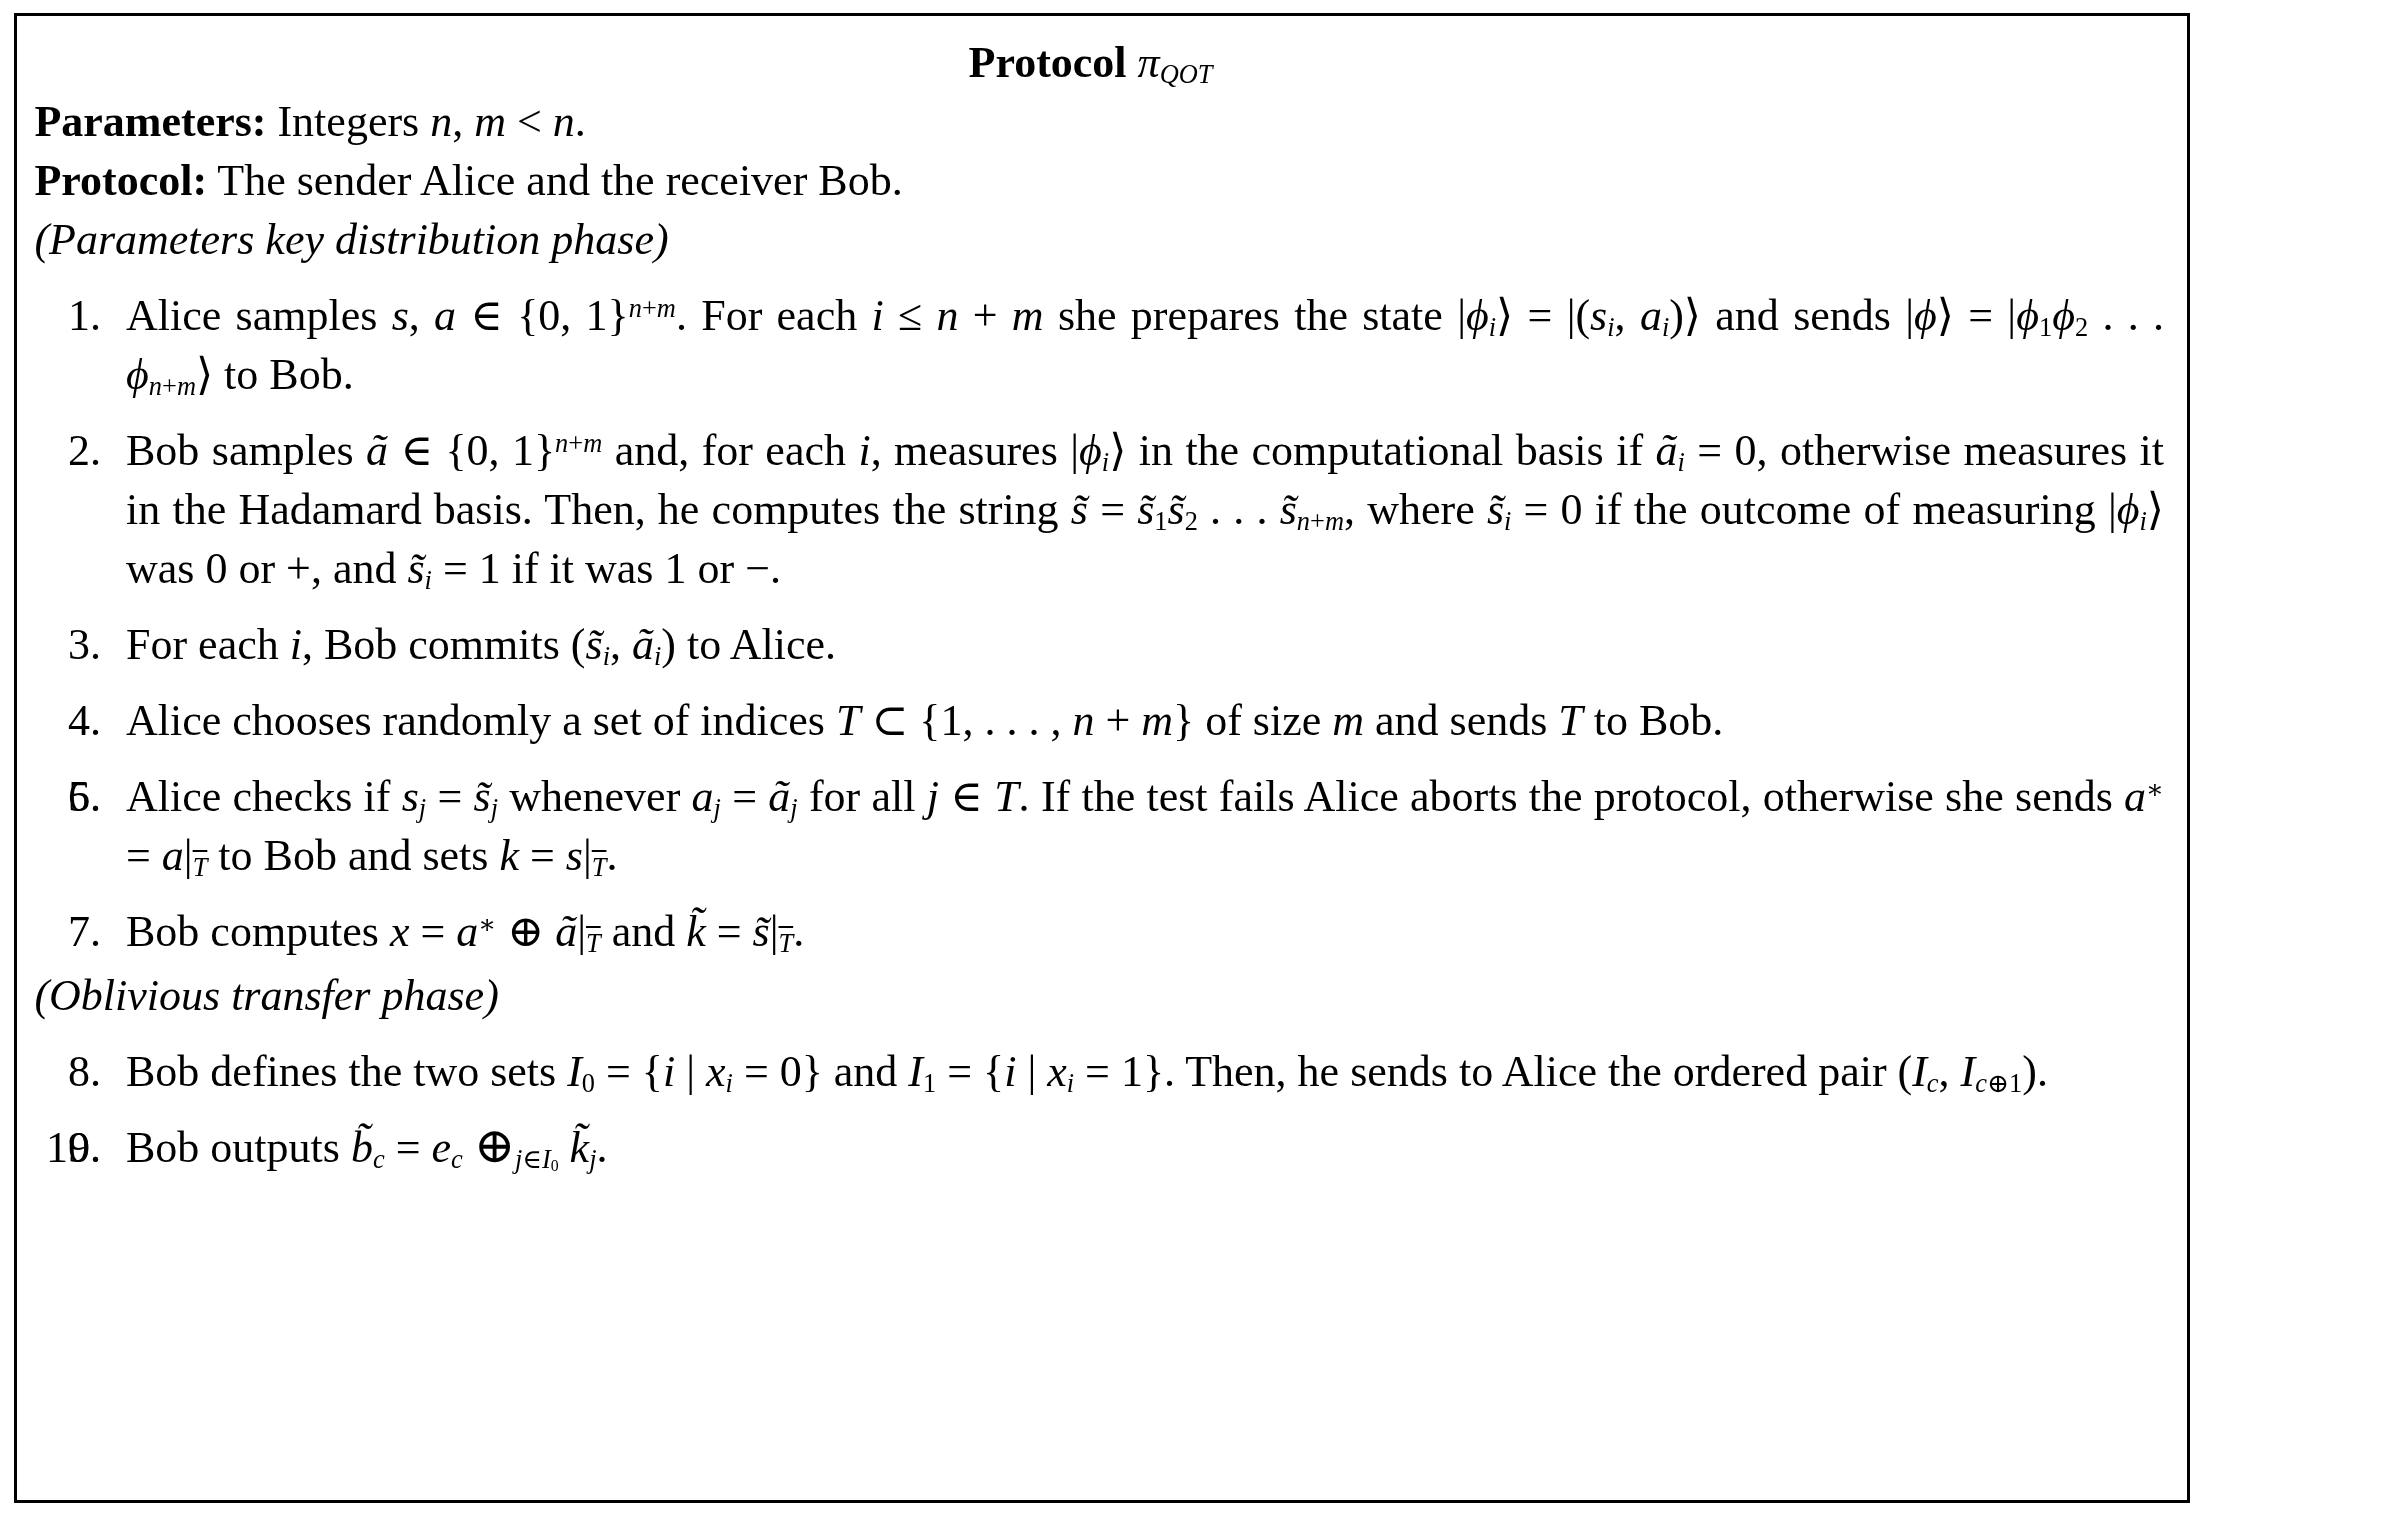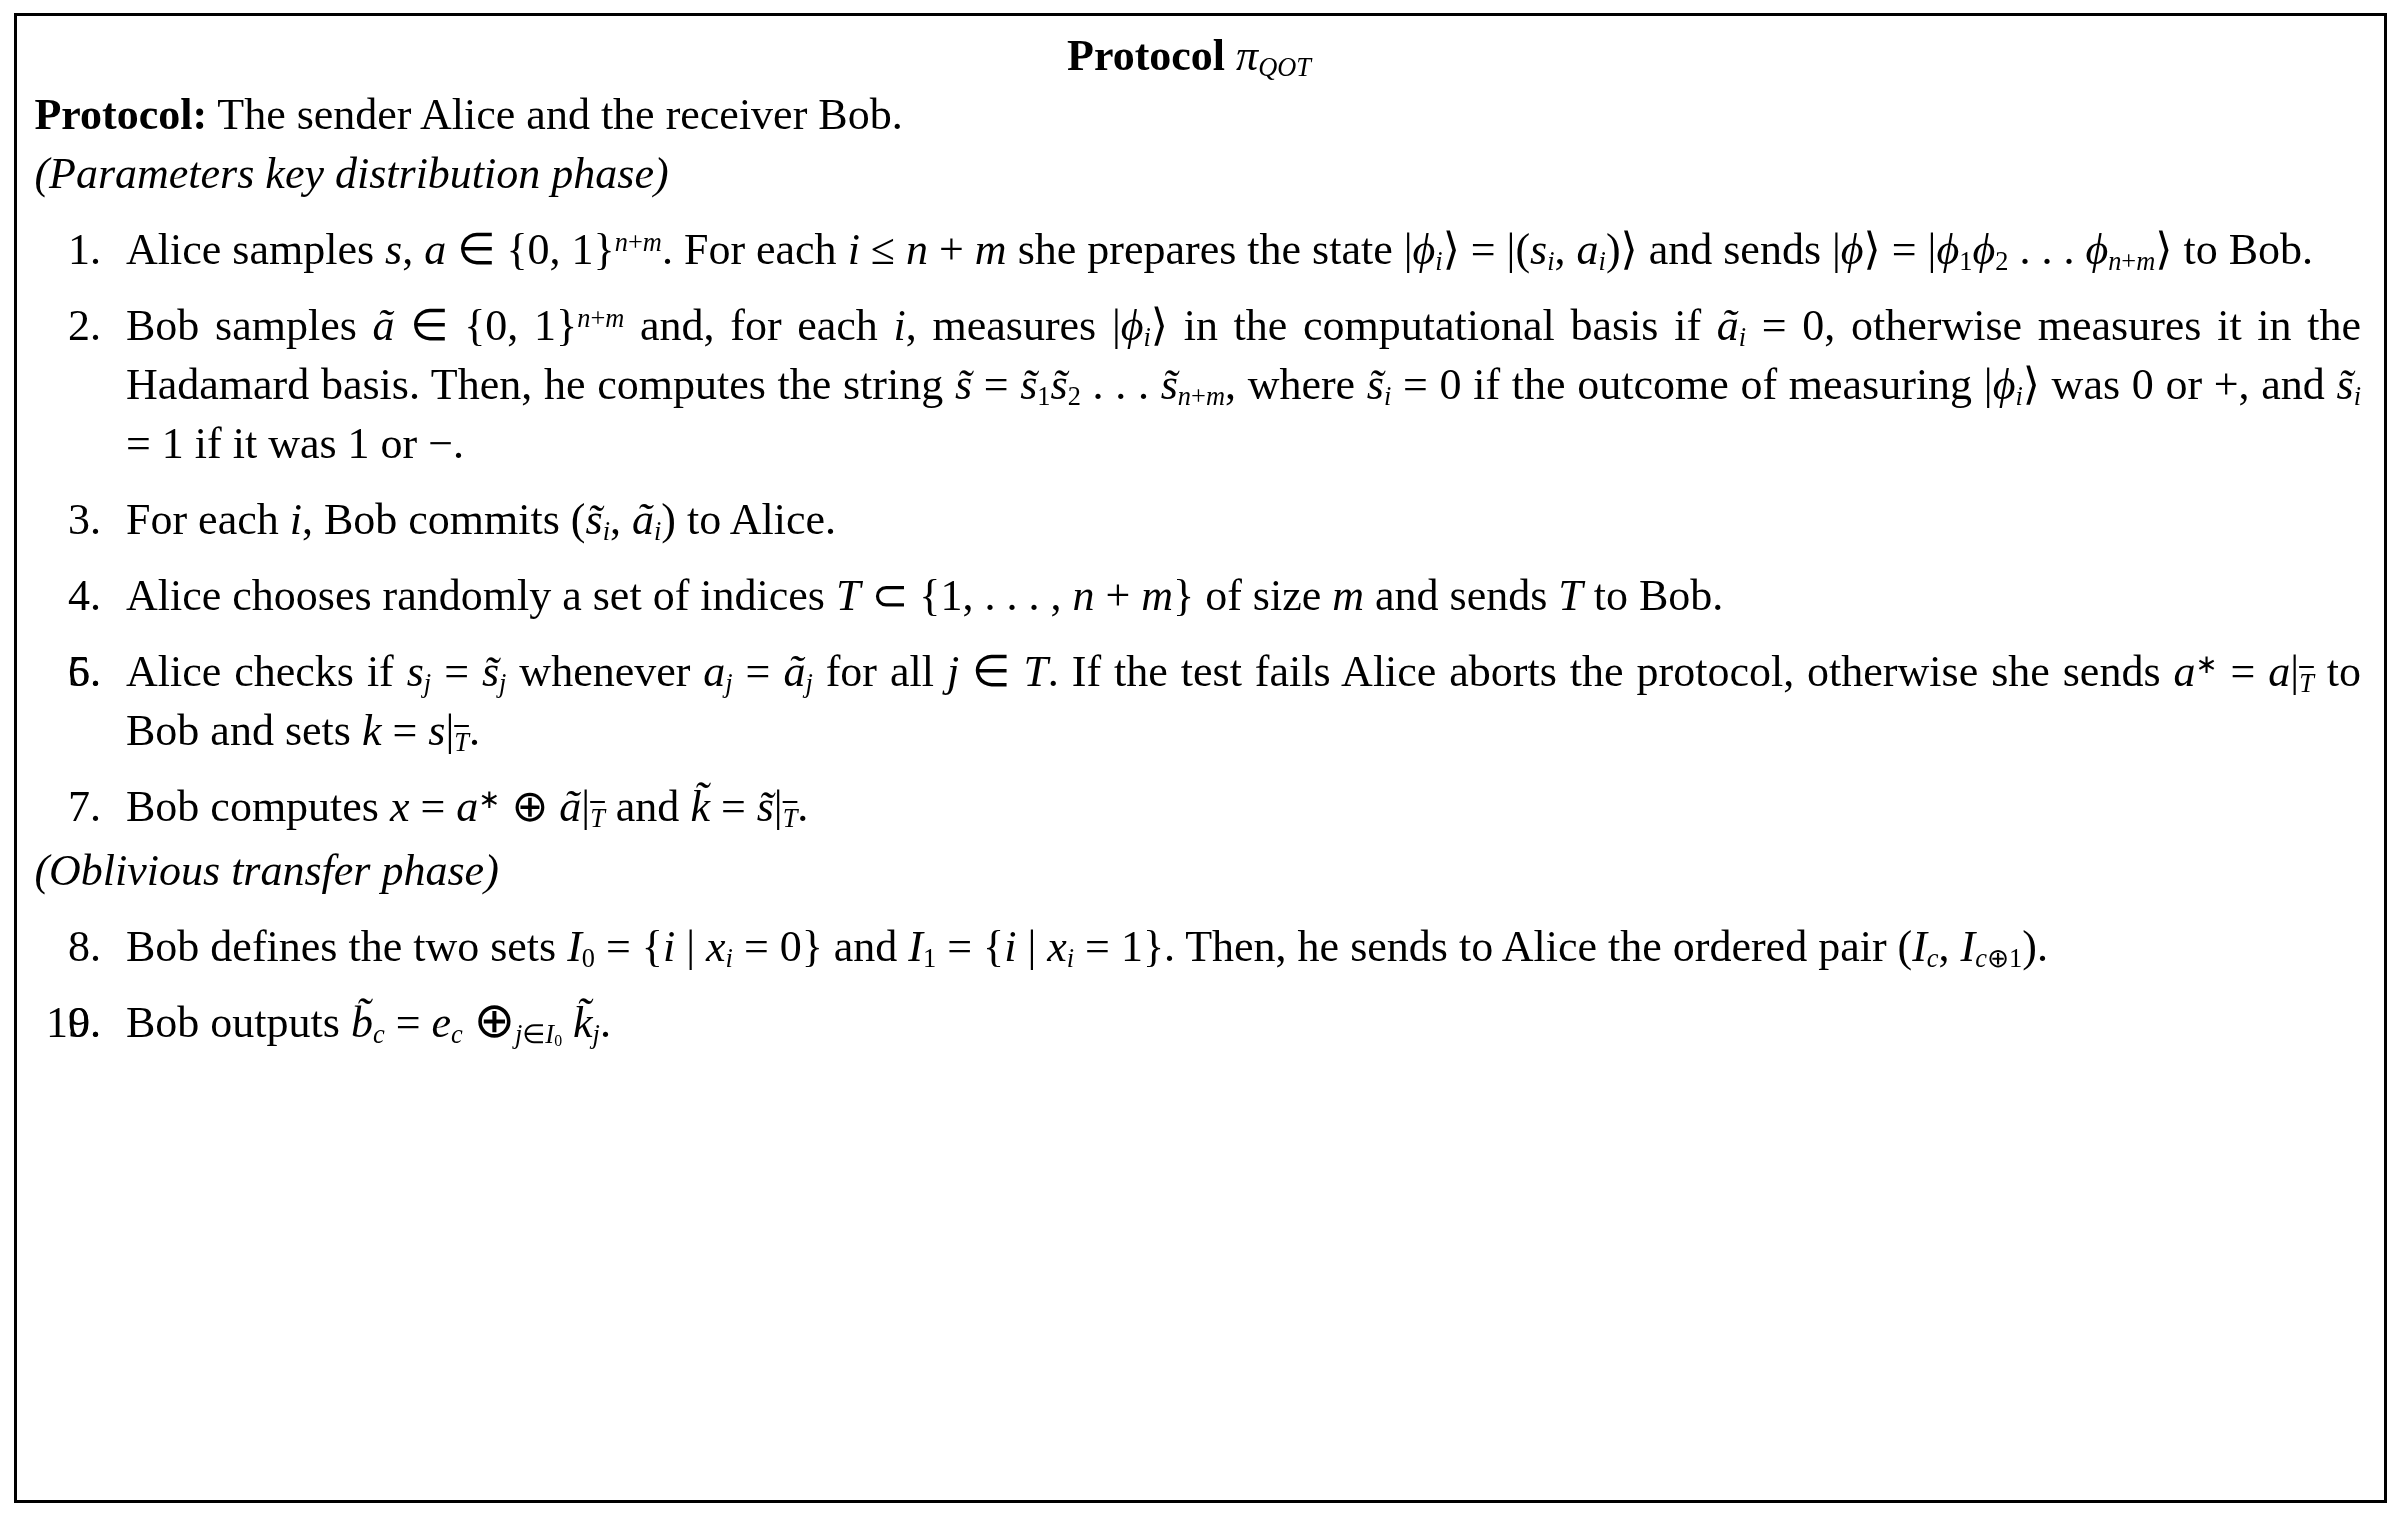--- a/index.html
+++ b/index.html
@@ -12,26 +12,25 @@
     width: 2401px; height: 1519px;
     background: #ffffff;
     color: #000000;
     font-family: "Liberation Serif", "DejaVu Serif", "DejaVu Sans", serif;
     font-size: 44px;
     line-height: 59px;
   }
   .box {
     position: absolute;
     left: 14px; top: 13px;
-    width: 2373px; height: 1490px;
+    width: 2176px; height: 1490px;
     box-sizing: border-box;
     border: 3.9px solid #000000;
-    padding: 1px 23px 0 0;
+    padding: 8px 23px 0 0;
     overflow: hidden;
-    font-family: Liberation Serif, serif;
   }
   .title {
     text-align: center;
     margin: 9px 0 0 0;
   }
   .title b { font-weight: bold; }
   .pre, .phase {
     margin: 0 0 0 17.4px;
     text-align: justify;
   }
@@ -70,20 +69,21 @@
   }
 </style>
 </head>
 <body>
 
 <div class="page">
   <div class="box">
 
     <div class="title"><b>Protocol</b> <i>π</i><sub><i>QOT</i></sub></div>
 
+    <p class="pre"><b>Parameters:</b> Integers <i>n</i>, <i>m</i> &lt; <i>n</i>.</p>
     <p class="pre"><b>Protocol:</b> The sender Alice and the receiver Bob.</p>
 
     <p class="phase">(Parameters key distribution phase)</p>
 
     <div class="item">
       <span class="inum">1.</span>
       <span class="itext">Alice samples <i>s</i>, <i>a</i> ∈ {0, 1}<sup><i>n</i>+<i>m</i></sup>. For each <i>i</i> ≤ <i>n</i> + <i>m</i> she prepares the state |<i>ϕ<sub>i</sub></i>⟩ = |(<i>s<sub>i</sub></i>, <i>a<sub>i</sub></i>)⟩ and sends |<i>ϕ</i>⟩ = |<i>ϕ</i><sub>1</sub><i>ϕ</i><sub>2</sub> . . . <i>ϕ</i><sub><i>n</i>+<i>m</i></sub>⟩ to Bob.</span>
     </div>
     <div class="item">
       <span class="inum">2.</span>

